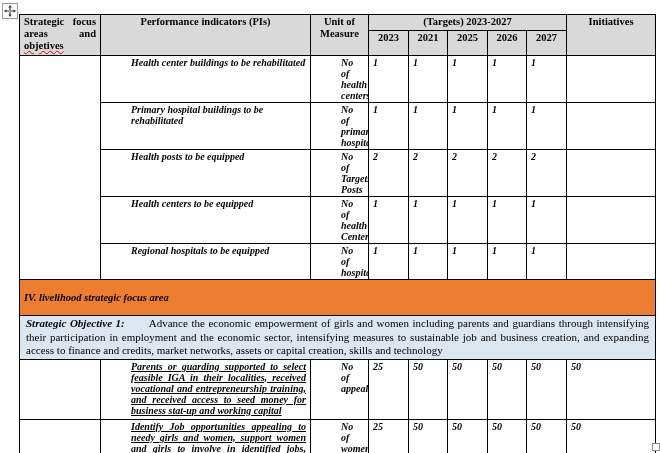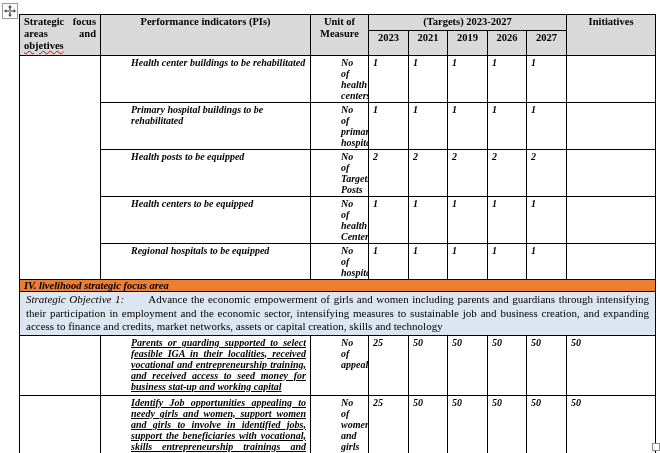--- a/index.html
+++ b/index.html
@@ -38,27 +38,27 @@
 
   td.pi, td.unit, td.val, td.init {
     font-style: italic; font-weight: bold; font-size: 10px; line-height: 11px; padding-left: 30px;
   }
   td.pi.justify { text-align: justify; text-decoration: underline; }
   td.unit { text-align: justify; }
   td.val, td.init { padding-left: 4px; }
 
   tr.band-orange td {
     background: #ed7d31; font-style: italic; font-weight: bold;
-    font-size: 10.5px; line-height: 11px; padding: 0 4px;
+    font-size: 10.5px; line-height: 11px; padding: 12px 4px;
   }
   tr.band-blue td {
     background: #dce6f1; font-size: 11px; line-height: 13.5px;
     text-align: justify; padding: 1px 6px;
   }
-  .obj-lead { font-weight: normal; font-style: italic; margin-right: 21px; }
+  .obj-lead { font-weight: bold; font-style: italic; margin-right: 21px; }
 </style>
 </head>
 <body>
 
 <div class="move-handle">
   <svg width="12" height="12" viewBox="0 0 20 20">
     <g fill="#3c3c3c">
       <path d="M10 0 L13 4 H11 V9 H9 V4 H7 Z"></path>
       <path d="M10 20 L13 16 H11 V11 H9 V16 H7 Z"></path>
       <path d="M0 10 L4 7 V9 H9 V11 H4 V13 Z"></path>
@@ -88,21 +88,21 @@
       <span class="misspelled">objetives</span>
     </th>
     <th rowspan="2">Performance indicators (PIs)</th>
     <th rowspan="2">Unit of Measure</th>
     <th colspan="5">(Targets) 2023-2027</th>
     <th rowspan="2">Initiatives</th>
   </tr>
   <tr style="height:25px">
     <th>2023</th>
     <th>2021</th>
-    <th>2019</th>
+    <th>2025</th>
     <th>2026</th>
     <th>2027</th>
   </tr>
 
   <tr style="height:24px">
     <td rowspan="5"></td>
     <td class="pi">Health center buildings to be rehabilitated</td>
     <td class="unit">No of health centers</td>
     <td class="val">1</td>
     <td class="val">1</td>

